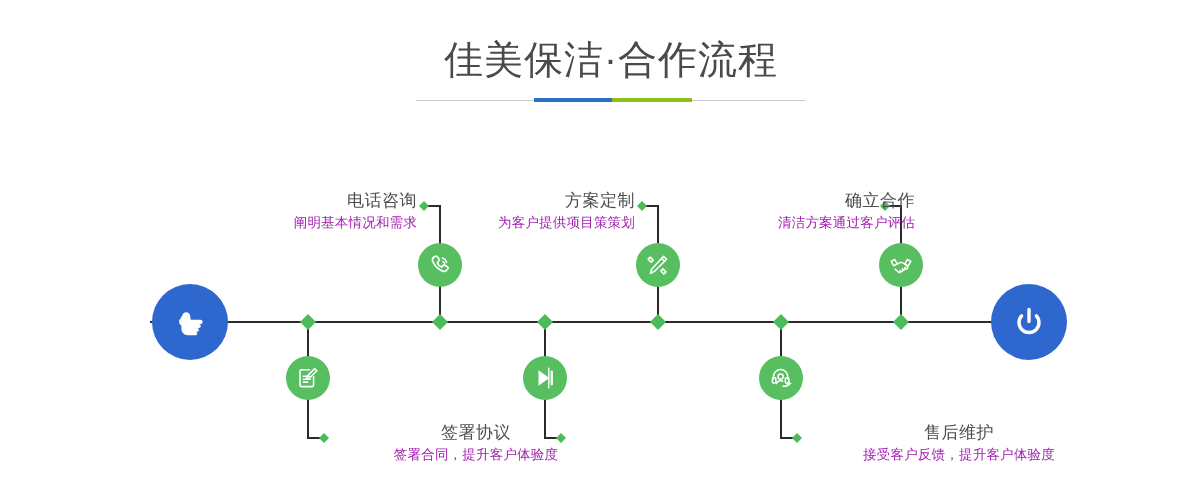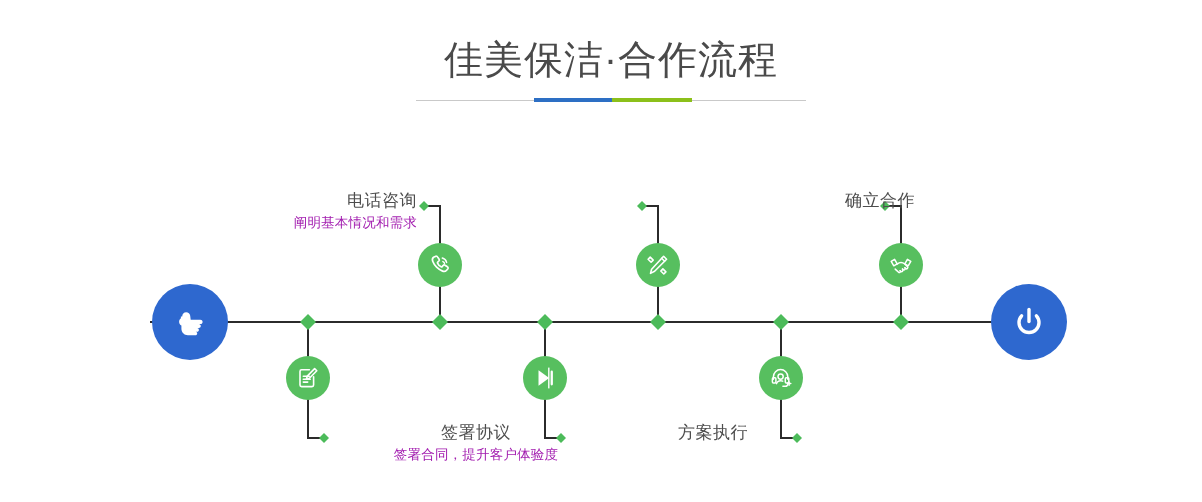--- a/index.html
+++ b/index.html
@@ -278,29 +278,37 @@
           <path d="M19.4 18.6h3.4M21.1 16.9v3.4" stroke-width="1.5"></path>
         </svg>
       </span>
     </div>
 
     <div class="step-label align-right" style="left:155px; top:190px; width:262px;">
       <div class="label-title">电话咨询</div>
       <div class="label-desc">阐明基本情况和需求</div>
     </div>
 
+    <div class="step-label align-right" style="left:380px; top:190px; width:255px;">
+      <div class="label-title">方案定制</div>
+      <div class="label-desc">为客户提供项目策策划</div>
+    </div>
 
     <div class="step-label align-right" style="left:662px; top:190px; width:253px;">
       <div class="label-title">确立合作</div>
+      <div class="label-desc">清洁方案通过客户评估</div>
     </div>
 
     <div class="step-label align-left" style="left:336px; top:422px; width:280px;">
       <div class="label-title">签署协议</div>
       <div class="label-desc">签署合同，提升客户体验度</div>
     </div>
 
     <div class="step-label align-left" style="left:573px; top:422px; width:280px;">
-      <div class="label-title">方案执行</div>
-    </div>
-
+    </div>
+
+    <div class="step-label align-left" style="left:809px; top:422px; width:300px;">
+      <div class="label-title">售后维护</div>
+      <div class="label-desc">接受客户反馈，提升客户体验度</div>
+    </div>
 
   </div>
 </div>
 
 </body></html>

